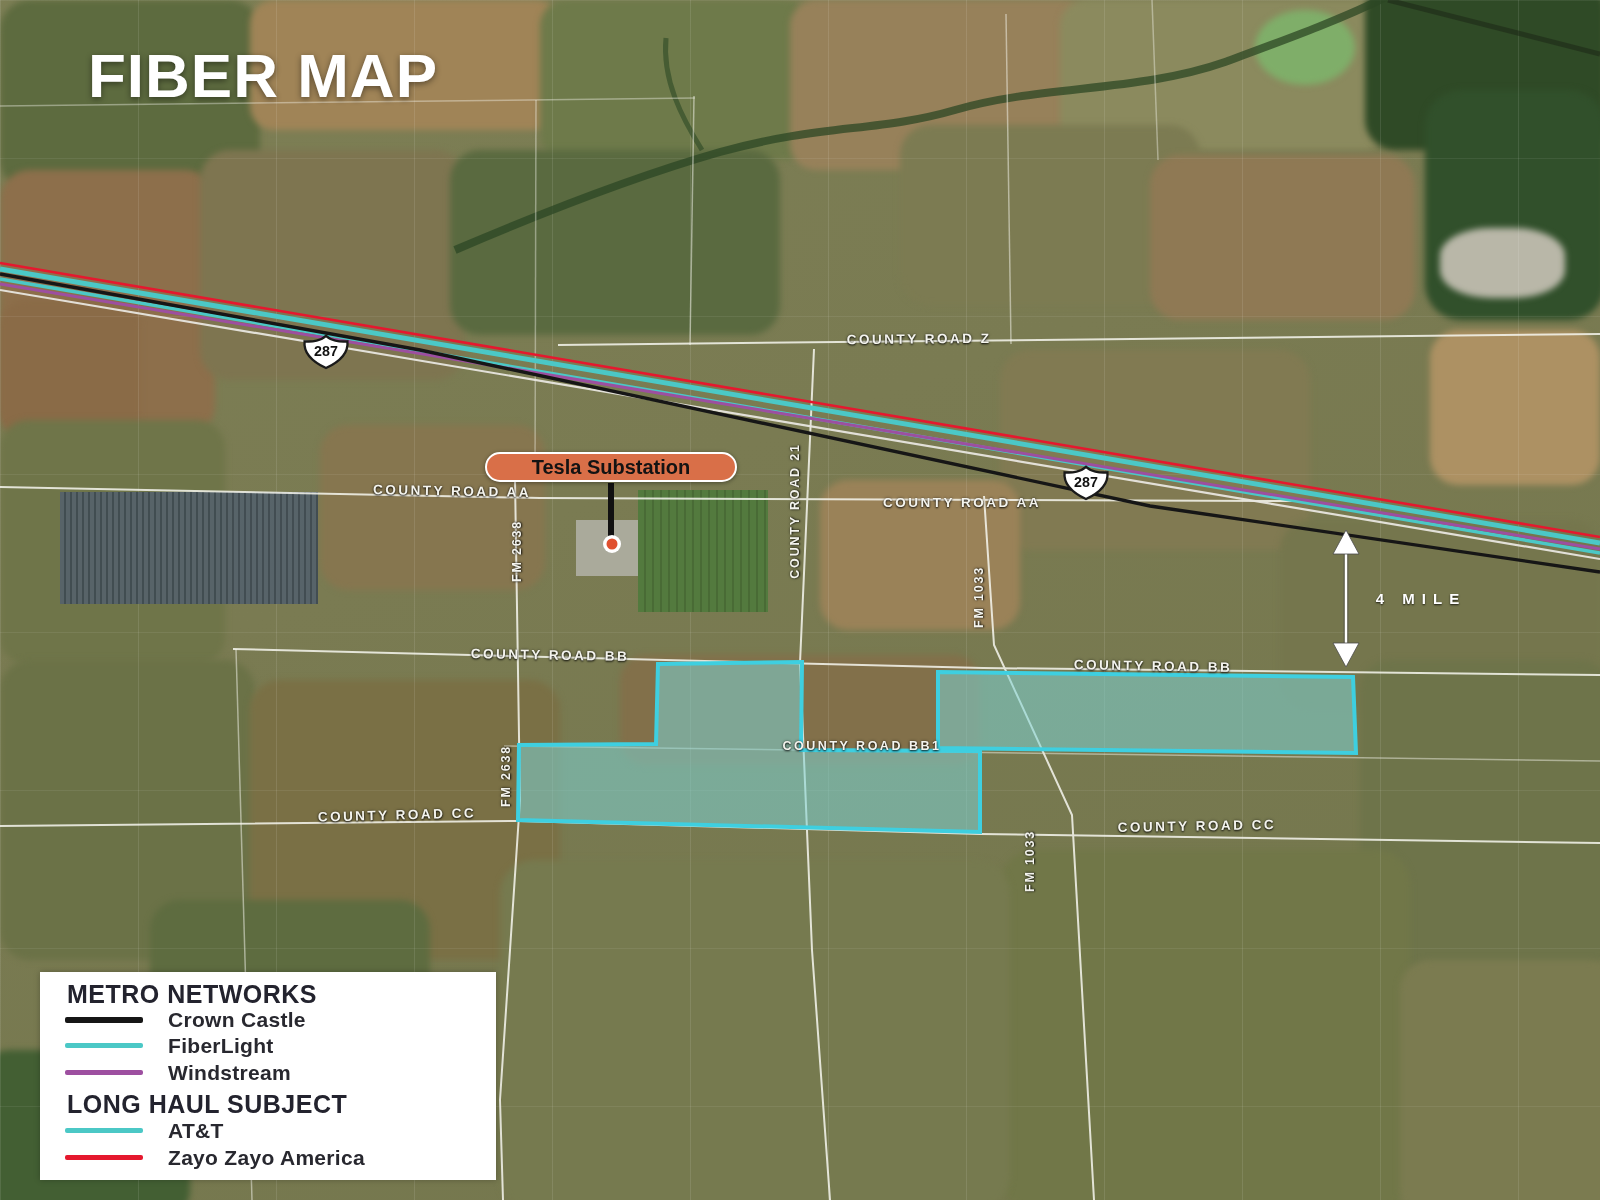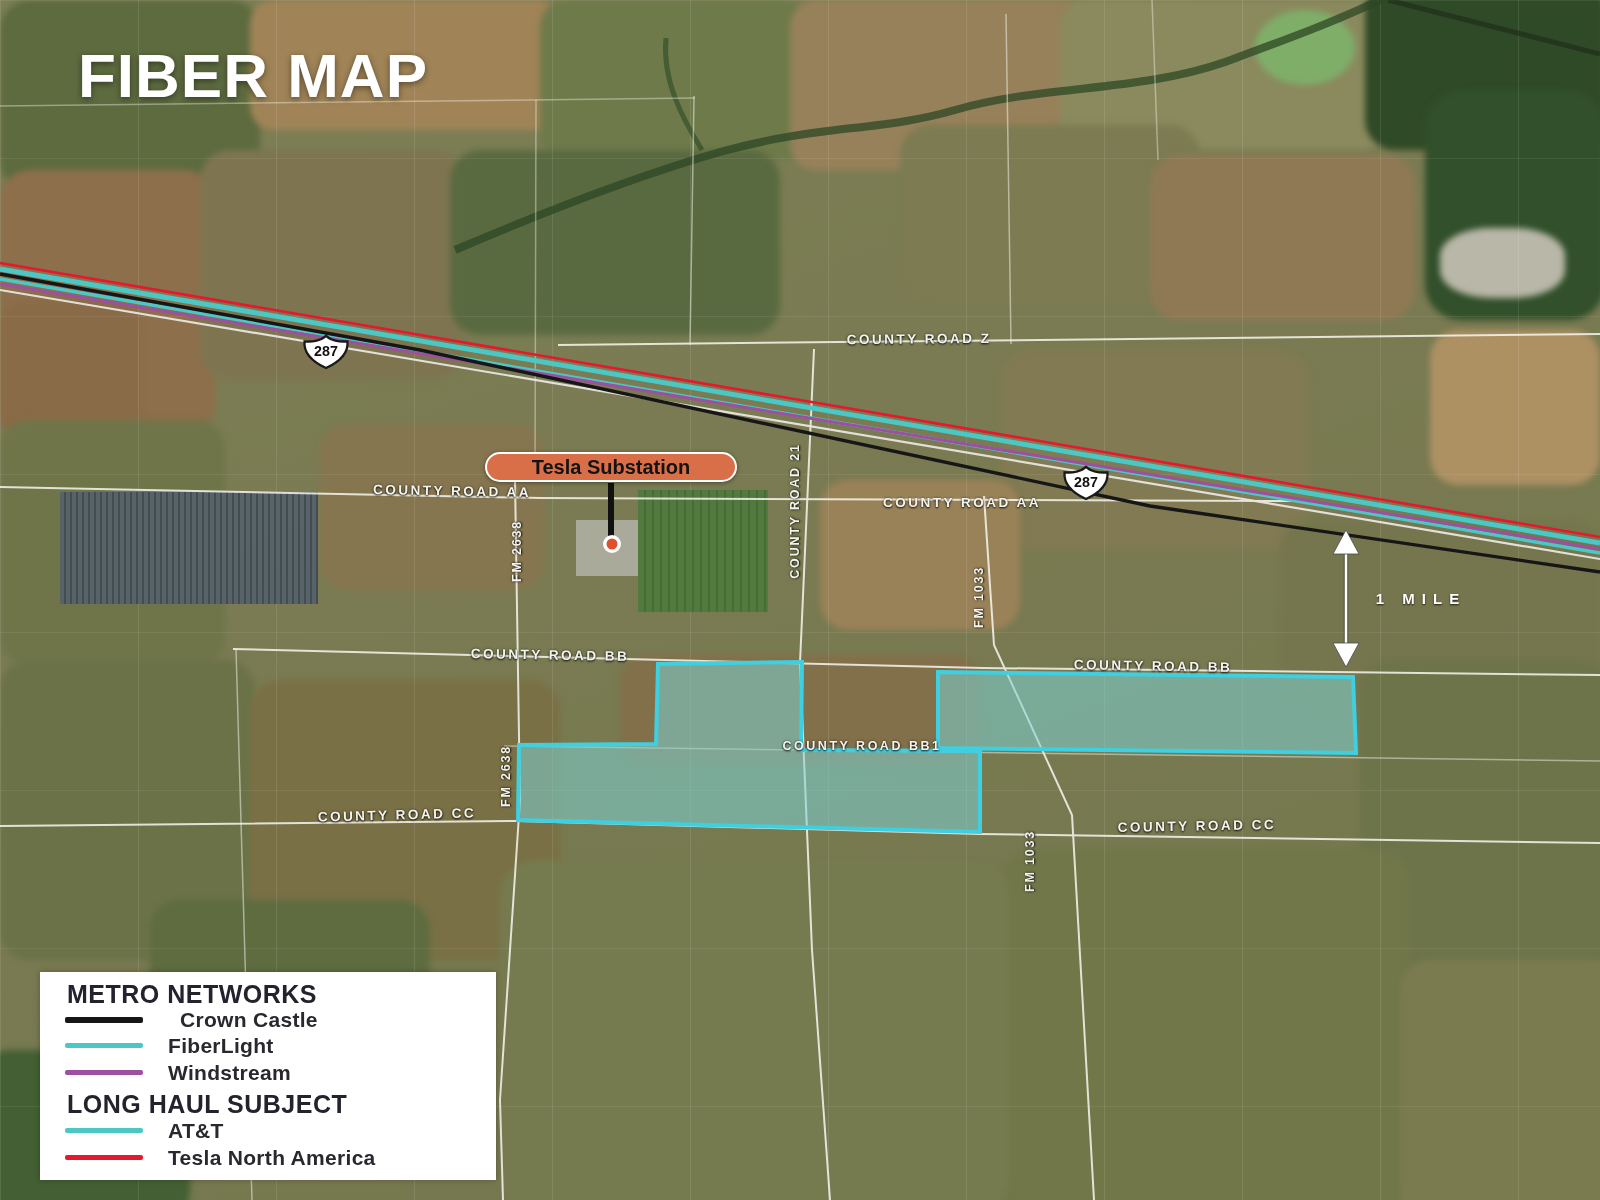--- a/index.html
+++ b/index.html
@@ -16,21 +16,21 @@
       repeating-linear-gradient(180deg, rgba(255,255,255,.07) 0 1px, transparent 1px 158px);
   }
   .overlay{position:absolute;left:0;top:0;}
   .road-label{
     position:absolute;color:#f4f4ee;font-weight:bold;font-size:13.5px;
     letter-spacing:2.5px;white-space:nowrap;
     text-shadow:0 1px 2px rgba(0,0,0,.85), 0 0 3px rgba(0,0,0,.5);
   }
   .road-label.vert{font-size:12.5px;letter-spacing:1.8px;}
   .title{
-    position:absolute;left:78px;top:40px;color:#fff;font-size:62px;font-weight:800;
+    position:absolute;left:88px;top:40px;color:#fff;font-size:62px;font-weight:800;
     letter-spacing:1px;text-shadow:0 2px 6px rgba(0,0,0,.45);white-space:nowrap;
   }
   .site-label{
     position:absolute;left:768px;top:789px;transform:translate(-50%,-50%);
     color:#fff;font-size:34px;font-weight:800;letter-spacing:4px;white-space:nowrap;
     text-shadow:0 2px 3px rgba(40,70,70,.75);
   }
   .scale-label{
     position:absolute;left:1421px;top:598px;transform:translate(-50%,-50%);
     color:#fff;font-size:15px;font-weight:bold;letter-spacing:7px;white-space:nowrap;
@@ -171,36 +171,36 @@
     <path d="M28 2 C23 7 13 9 4 8 C3 17 7 28 28 38 C49 28 53 17 52 8 C43 9 33 7 28 2 Z" fill="#ffffff" stroke="#1a1a1a" stroke-width="2.6"></path>
     <text x="28" y="25" text-anchor="middle">287</text>
   </svg>
   <svg class="shield" style="left:1061px;top:465px;" width="50" height="36" viewBox="0 0 56 40">
     <path d="M28 2 C23 7 13 9 4 8 C3 17 7 28 28 38 C49 28 53 17 52 8 C43 9 33 7 28 2 Z" fill="#ffffff" stroke="#1a1a1a" stroke-width="2.6"></path>
     <text x="28" y="25" text-anchor="middle">287</text>
   </svg>
 
   <div class="title">FIBER MAP</div>
   <div class="substation-label" style="background: rgb(217, 111, 72); border-radius: 15px;">Tesla Substation</div>
-  <div class="scale-label">1 MILE</div>
+  <div class="scale-label">4 MILE</div>
 
   <div class="legend">
     <div class="hdr" style="top:8px;">METRO NETWORKS</div>
 
     <div class="swatch" style="top: 45px; height: 6px; background: rgb(22, 22, 22);"></div>
-    <div class="item-label" style="top:36px;margin-left:12px;">Crown Castle</div>
+    <div class="item-label" style="top:36px;">Crown Castle</div>
 
     <div class="swatch" style="top: 71px; background: rgb(75, 200, 198);"></div>
     <div class="item-label" style="top:62px;text-align:center;">FiberLight</div>
 
     <div class="swatch" style="top: 98px; background: rgb(157, 79, 160);"></div>
     <div class="item-label" style="top:89px;">Windstream</div>
 
     <div class="hdr" style="top:118px;">LONG HAUL SUBJECT</div>
 
     <div class="swatch" style="top: 156px; background: rgb(75, 200, 198);"></div>
     <div class="item-label" style="top:147px;">AT&amp;T</div>
 
     <div class="swatch" style="top: 183px; background: rgb(229, 24, 46);"></div>
-    <div class="item-label" style="top:174px;">Tesla North America</div>
+    <div class="item-label" style="top:174px;">Zayo Zayo America</div>
   </div>
 
 </div>
 
 </body></html>

